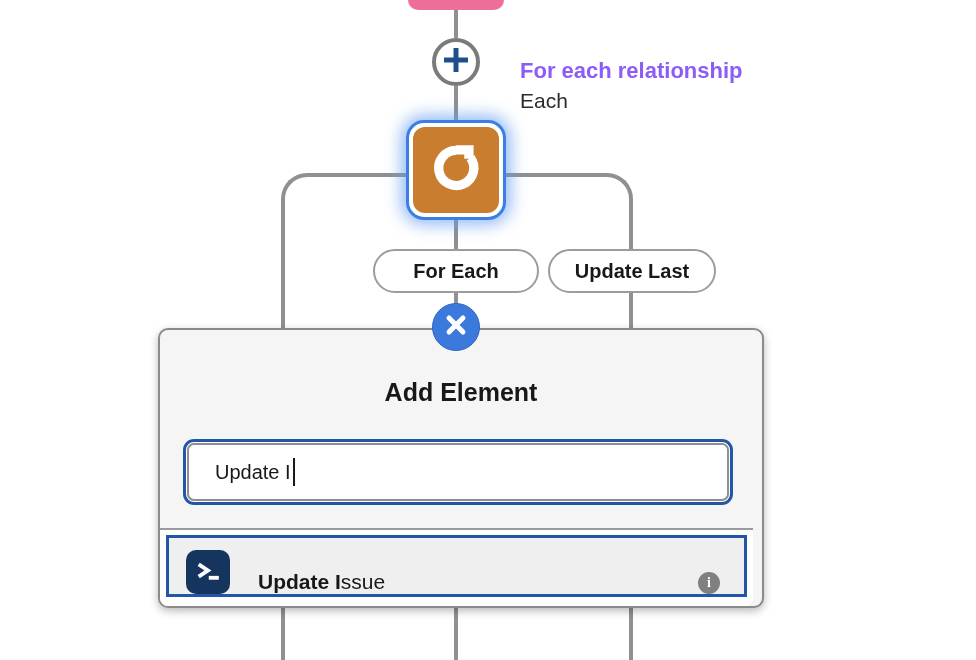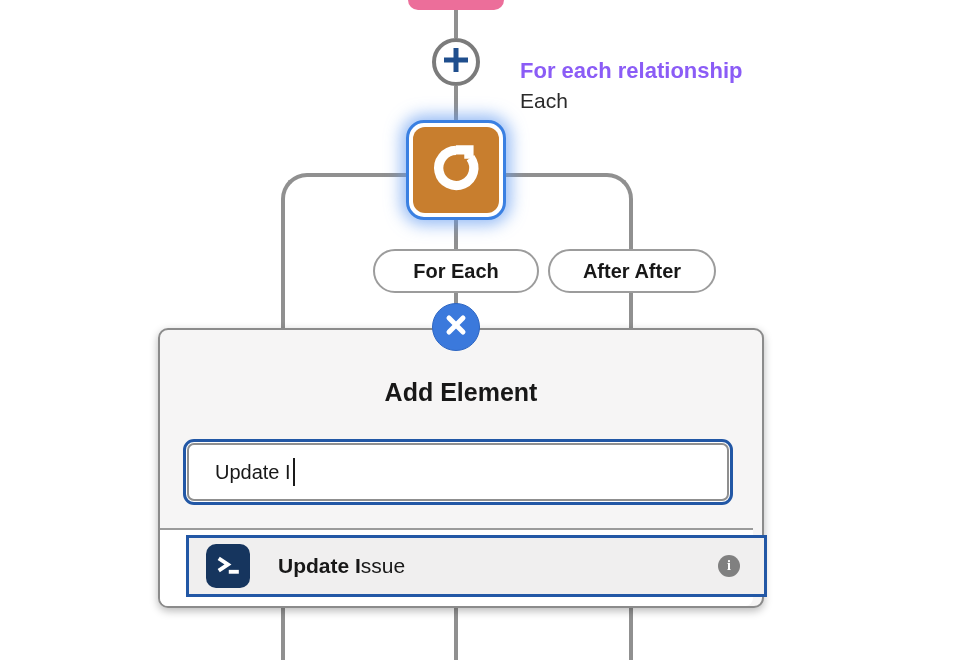--- a/index.html
+++ b/index.html
@@ -54,21 +54,21 @@
   .search-box  { width:100%; height:100%; border:2px solid #8F8F8F; border-radius:7px;
                  background:#fff; display:flex; align-items:center; padding-left:26px;
                  font-size:20px; color:#181818; cursor:text; }
   .caret { display:inline-block; width:2px; height:28px; background:#1a1a1a; margin-left:2px; }
 
   .result-area { position:absolute; left:0; top:198px; width:593px; height:78px;
                  background:#ffffff; border-top:2px solid #9B9B9B;
                  border-radius:0 0 8px 8px; }
   .result-row { position:absolute; left:6px; top:5px; width:581px; height:62px;
                 border:3px solid #2257A5; background:#F0EFEF;
-                display:flex; align-items:center; cursor:pointer;margin-left:20px; }
+                display:flex; align-items:flex-end; cursor:pointer; }
   .term-icon { width:44px; height:44px; background:#16355E; border-radius:10px;
                margin-left:17px; flex:0 0 auto;
                display:flex; align-items:center; justify-content:center; }
   .result-label { margin-left:28px; font-size:21px; color:#181818; }
   .result-label b { font-weight:bold; }
   .info-circle { margin-left:auto; margin-right:24px; width:22px; height:22px;
                  border-radius:50%; background:#808080; color:#fff;
                  font-family:"Liberation Serif", serif; font-weight:bold; font-size:14px;
                  display:flex; align-items:center; justify-content:center; }
 </style>
@@ -110,21 +110,21 @@
           <path d="M30 8 H47 V21 H38 V17 H30 Z" fill="#fff"></path>
         </svg>
       </span>
     </div>
   </div>
 
   <div class="pill pill-foreach">
     <span>For Each</span>
   </div>
   <div class="pill pill-afterlast">
-    <span>After After</span>
+    <span>Update Last</span>
   </div>
 
   <div class="popup">
     <div class="popup-title">Add Element</div>
 
     <div class="search-wrap">
       <div class="search-box" role="textbox">
         <span>Update I</span>
         <span class="caret"></span>
       </div>

